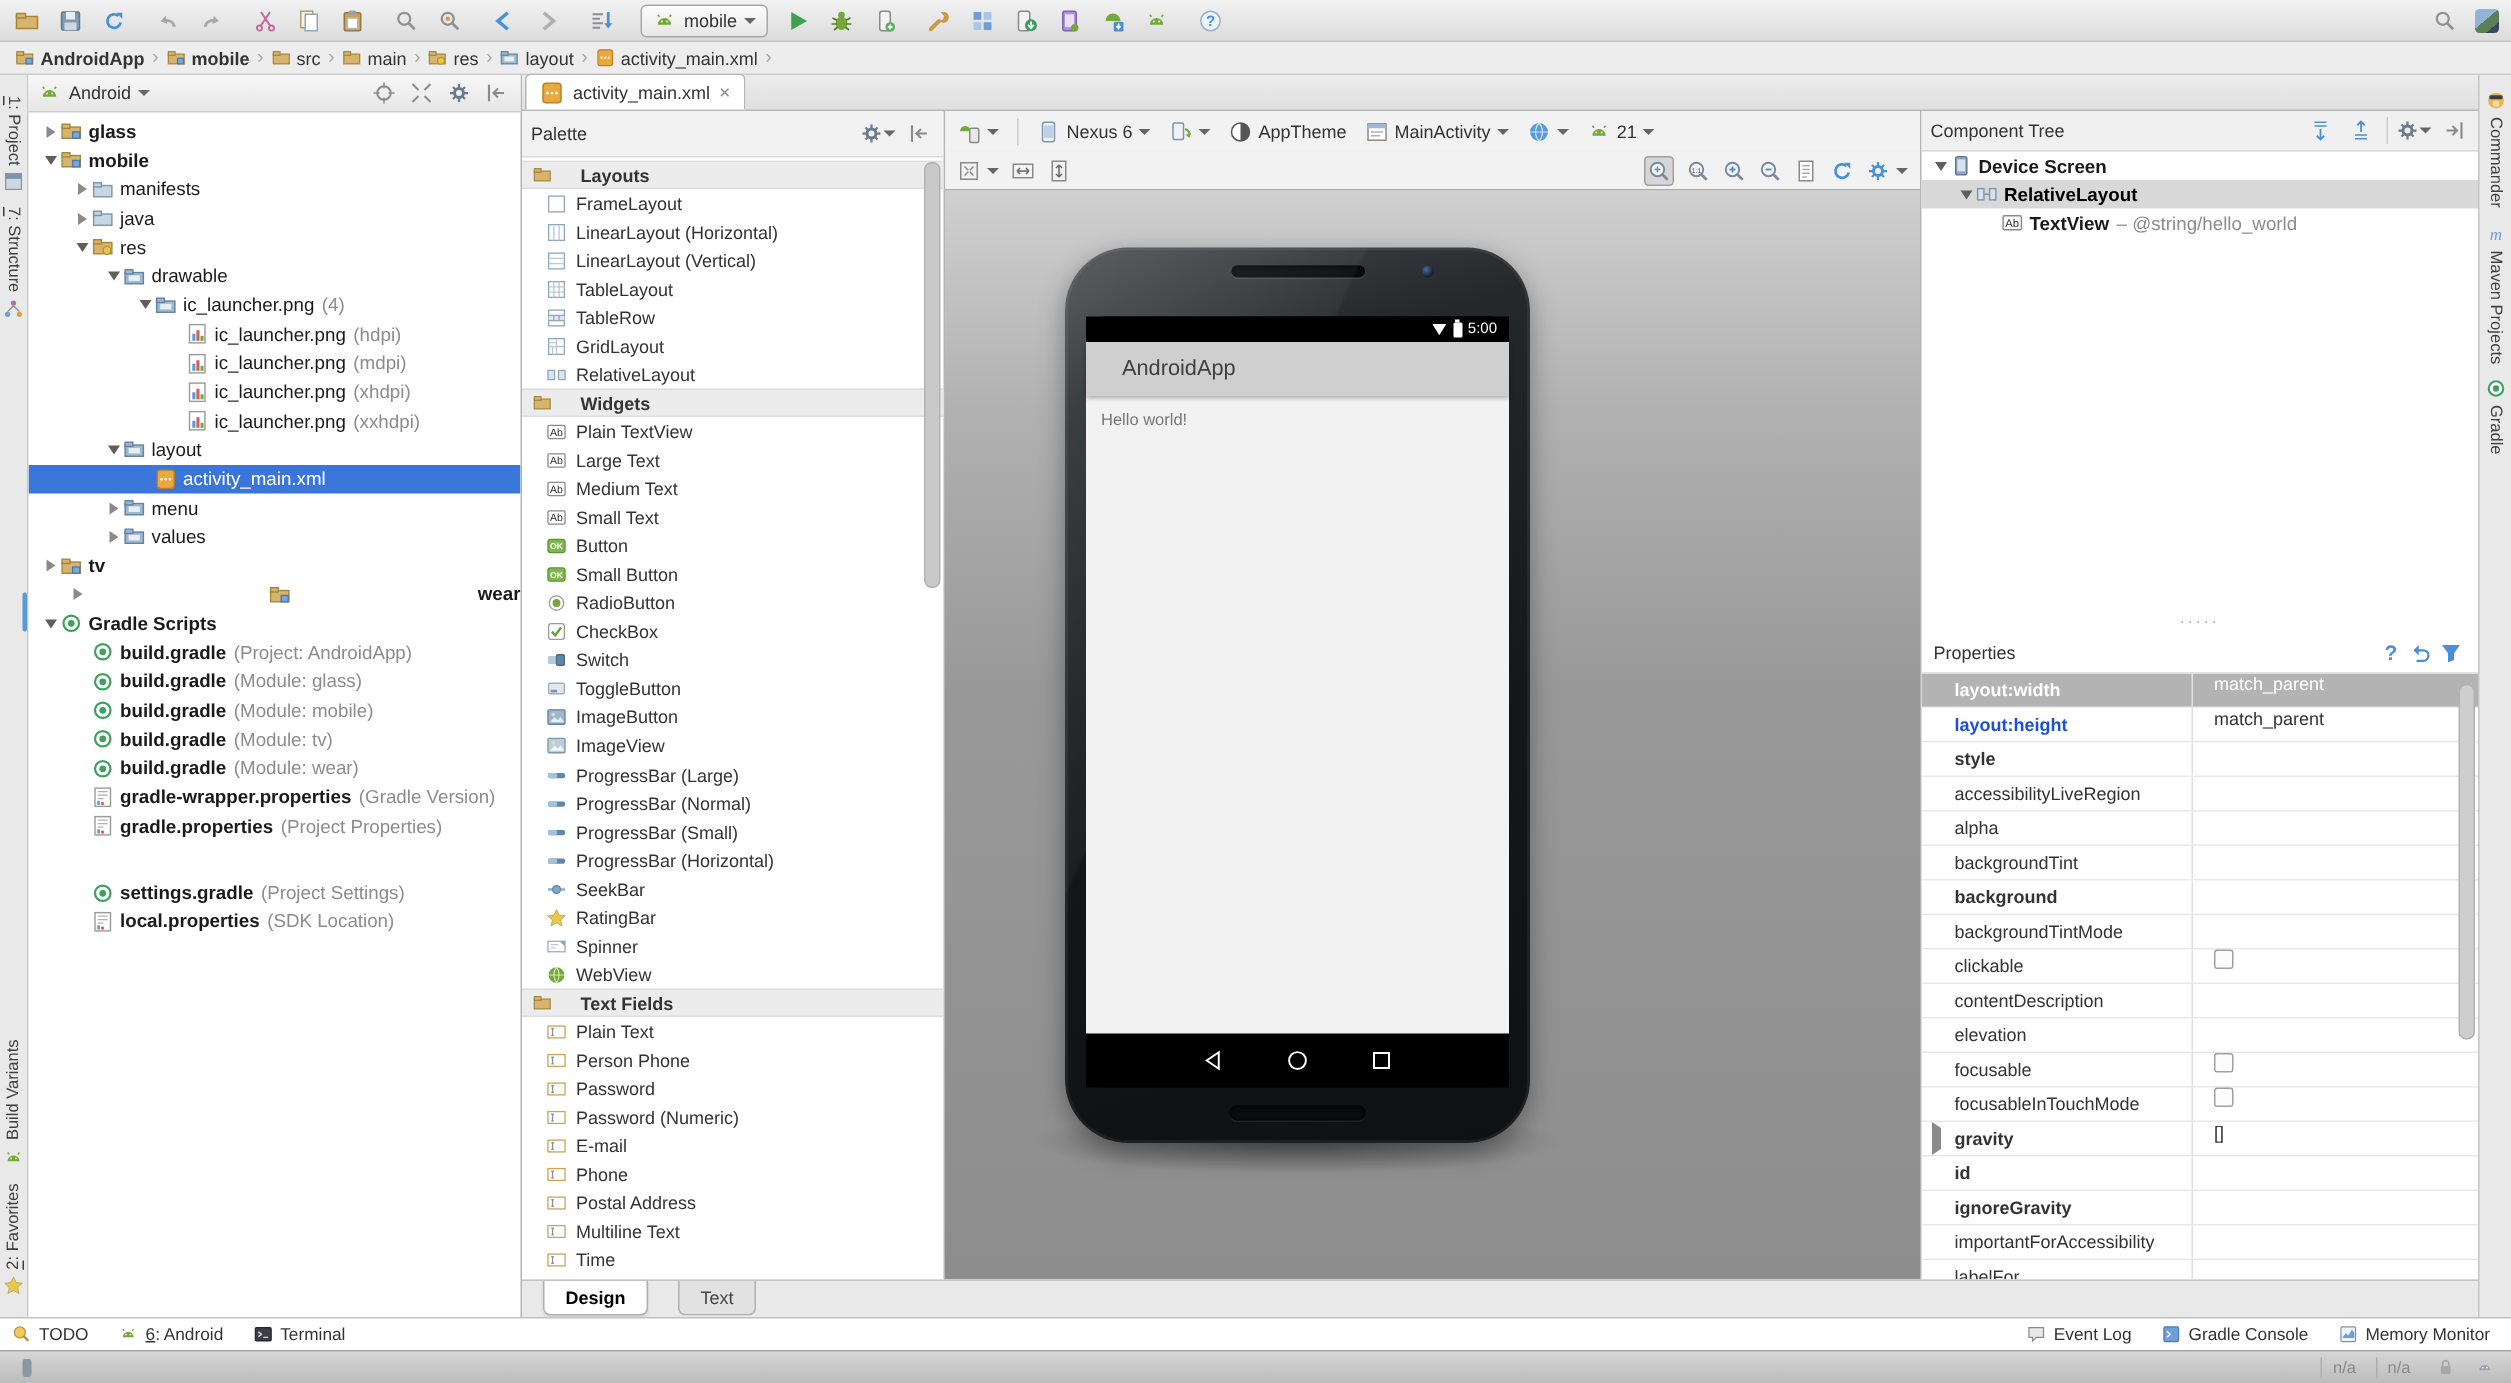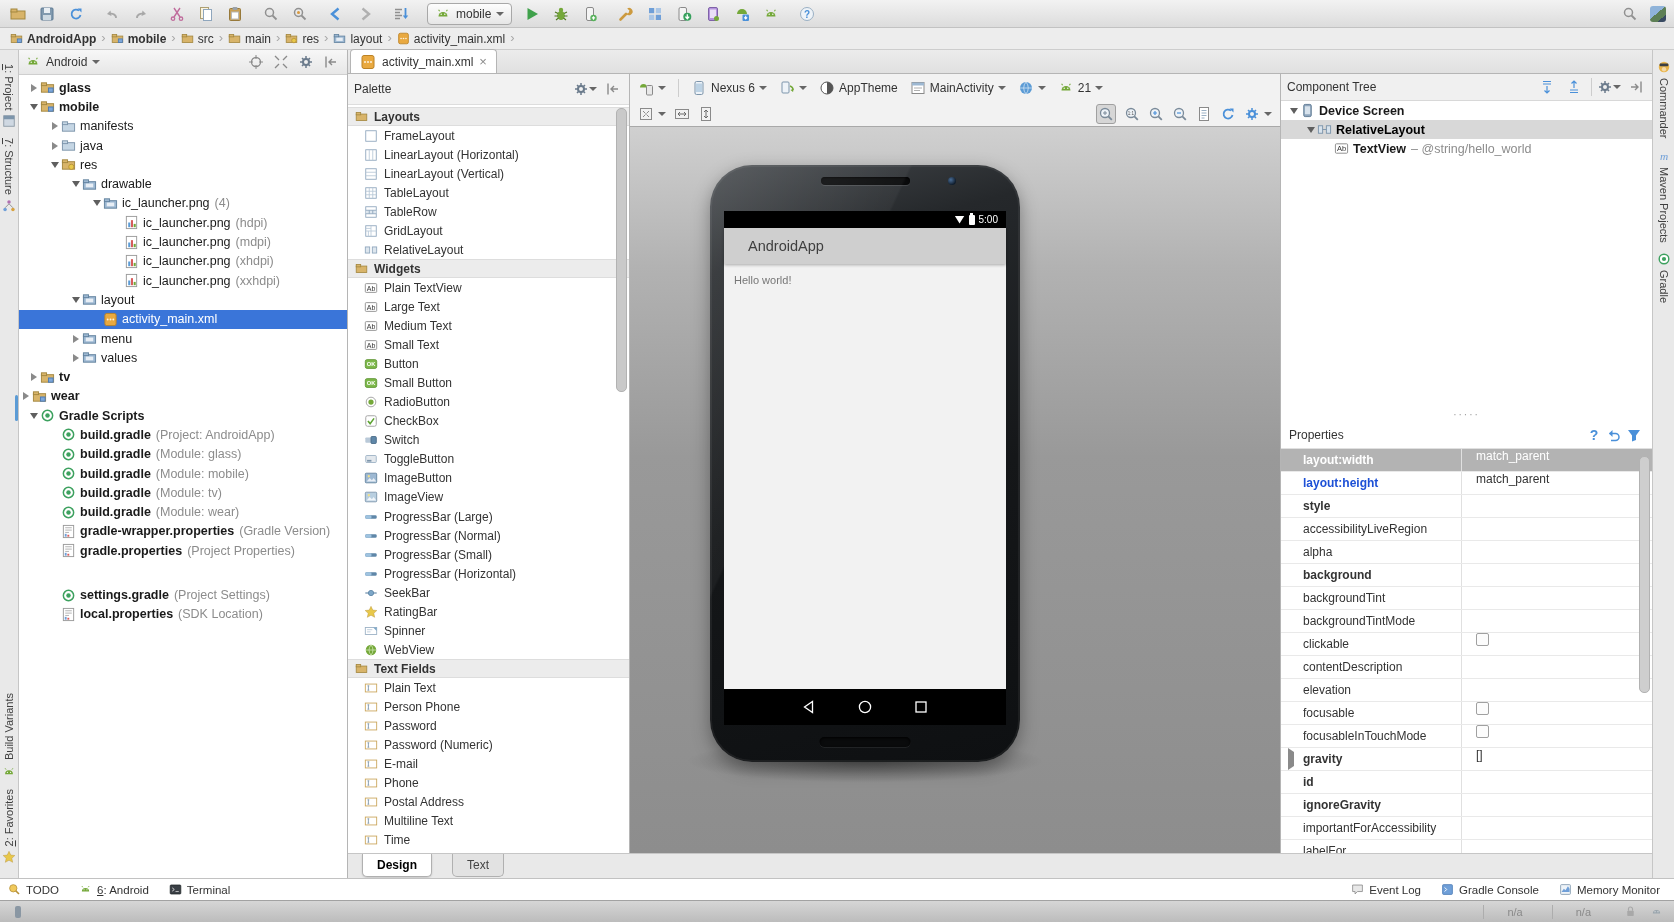--- a/index.html
+++ b/index.html
@@ -60,21 +60,21 @@
   #editor-tab{height:23px;display:flex;align-items:center;gap:6px;background:#fff;
               border:1px solid #b5b5b5;border-bottom:none;border-radius:4px 4px 0 0;padding:0 9px;}
   #editor-tab .close{color:#8a8a8a;font-size:13px;line-height:1;}
   
   #palette{position:absolute;left:348px;top:74px;width:282px;height:779px;background:#fff;
            border-right:1px solid #b5b5b5;box-sizing:border-box;overflow:hidden;}
   #palette-header{height:30px;background:#f2f2f2;border-bottom:1px solid #ddd;display:flex;align-items:center;
                   padding:0 6px;gap:8px;}
   #palette-header .hname{margin-right:auto;}
   #palette-list{position:absolute;left:0;top:33px;right:0;height:746px;overflow:hidden;}
-  .phead{height:19.05px;display:flex;align-items:center;gap:6px;background:#ececec;
+  .phead{height:19.05px;display:flex;align-items:center;gap:19px;background:#ececec;
          border-top:1px solid #ddd;border-bottom:1px solid #ddd;box-sizing:border-box;
          padding-left:7px;font-weight:bold;}
   .pitem{height:19.05px;display:flex;align-items:center;gap:6px;padding-left:16px;}
   #palette .scrollthumb{position:absolute;right:2px;top:34px;width:9px;height:282px;background:#c9c9c9;
                         border:1px solid #b2b2b2;border-radius:5px;}
   
   #design{position:absolute;left:630px;top:74px;width:650px;height:779px;box-sizing:border-box;}
   #dtool1{height:27px;background:#f2f2f2;display:flex;align-items:center;padding:0 8px;gap:12px;}
   #dtool1 .item, #dtool2 .item{display:flex;align-items:center;gap:4px;}
   #dtool2{height:26px;background:#f2f2f2;border-bottom:1px solid #a9a9a9;display:flex;align-items:center;
@@ -147,21 +147,21 @@
   #bottombar{position:absolute;left:0;top:878px;width:100%;height:22px;background:#ffffff;
              border-top:1px solid #c2c2c2;display:flex;align-items:center;box-sizing:border-box;
              padding:0 14px 0 8px;font-size:11.5px;}
   #bottombar .bitem{display:flex;align-items:center;gap:5px;margin-right:20px;}
   #bottombar .right{margin-left:auto;display:flex;}
   #bottombar .right .bitem{margin-right:0;margin-left:20px;}
   #statusbar{position:absolute;left:0;top:900px;width:100%;height:22px;
              background:linear-gradient(#d6d6d6,#bcbcbc);border-top:1px solid #a2a2a2;
              display:flex;align-items:center;box-sizing:border-box;padding:0 8px;font-size:11px;color:#8a8a8a;}
   #statusbar .right{margin-left:auto;display:flex;align-items:center;gap:6px;}
-  #statusbar .na{padding:1px 23px;border-left:1px solid #adadad;}
+  #statusbar .na{padding:1px 7px;border-left:1px solid #adadad;}
   u{text-decoration:underline;}
 </style>
 </head>
 <body>
 
 <div class="window">
 
   <div id="toolbar">
     <span id="tb-left" style="display: flex;">
         <span class="tbgroup">
@@ -776,21 +776,21 @@
           </span>
           <span class="ic">
             <svg viewBox="0 0 16 16" width="15" height="15">
               <rect x="1.5" y="5" width="13" height="8" fill="#d8b46a" stroke="#a3873f"></rect>
               <rect x="1.5" y="3" width="5.5" height="3" fill="#d8b46a" stroke="#a3873f"></rect>
               <rect x="9" y="8.5" width="5" height="4.5" fill="#7ea7d8" stroke="#4a7ab5"></rect>
             </svg>
           </span>
           <span class="lbl">tv</span>
         </div>
-        <div class="trow bold" style="padding-left: 0;">
+        <div class="trow bold" style="padding-left: 26px; justify-content: space-between;">
           <span class="arr">
             <span class="arr-r"></span>
           </span>
           <span class="ic">
             <svg viewBox="0 0 16 16" width="15" height="15">
               <rect x="1.5" y="5" width="13" height="8" fill="#d8b46a" stroke="#a3873f"></rect>
               <rect x="1.5" y="3" width="5.5" height="3" fill="#d8b46a" stroke="#a3873f"></rect>
               <rect x="9" y="8.5" width="5" height="4.5" fill="#7ea7d8" stroke="#4a7ab5"></rect>
             </svg>
           </span>
@@ -1647,29 +1647,29 @@
             <span>accessibilityLiveRegion</span>
           </div>
           <div class="pval"></div>
         </div>
         <div class="prow">
           <div class="pname">
             <span>alpha</span>
           </div>
           <div class="pval"></div>
         </div>
+        <div class="prow">
+          <div class="pname">
+            <span>backgroundTint</span>
+          </div>
+          <div class="pval"></div>
+        </div>
         <div class="prow bold">
           <div class="pname">
             <span>background</span>
-          </div>
-          <div class="pval"></div>
-        </div>
-        <div class="prow">
-          <div class="pname">
-            <span>backgroundTint</span>
           </div>
           <div class="pval"></div>
         </div>
         <div class="prow">
           <div class="pname">
             <span>backgroundTintMode</span>
           </div>
           <div class="pval"></div>
         </div>
         <div class="prow">

